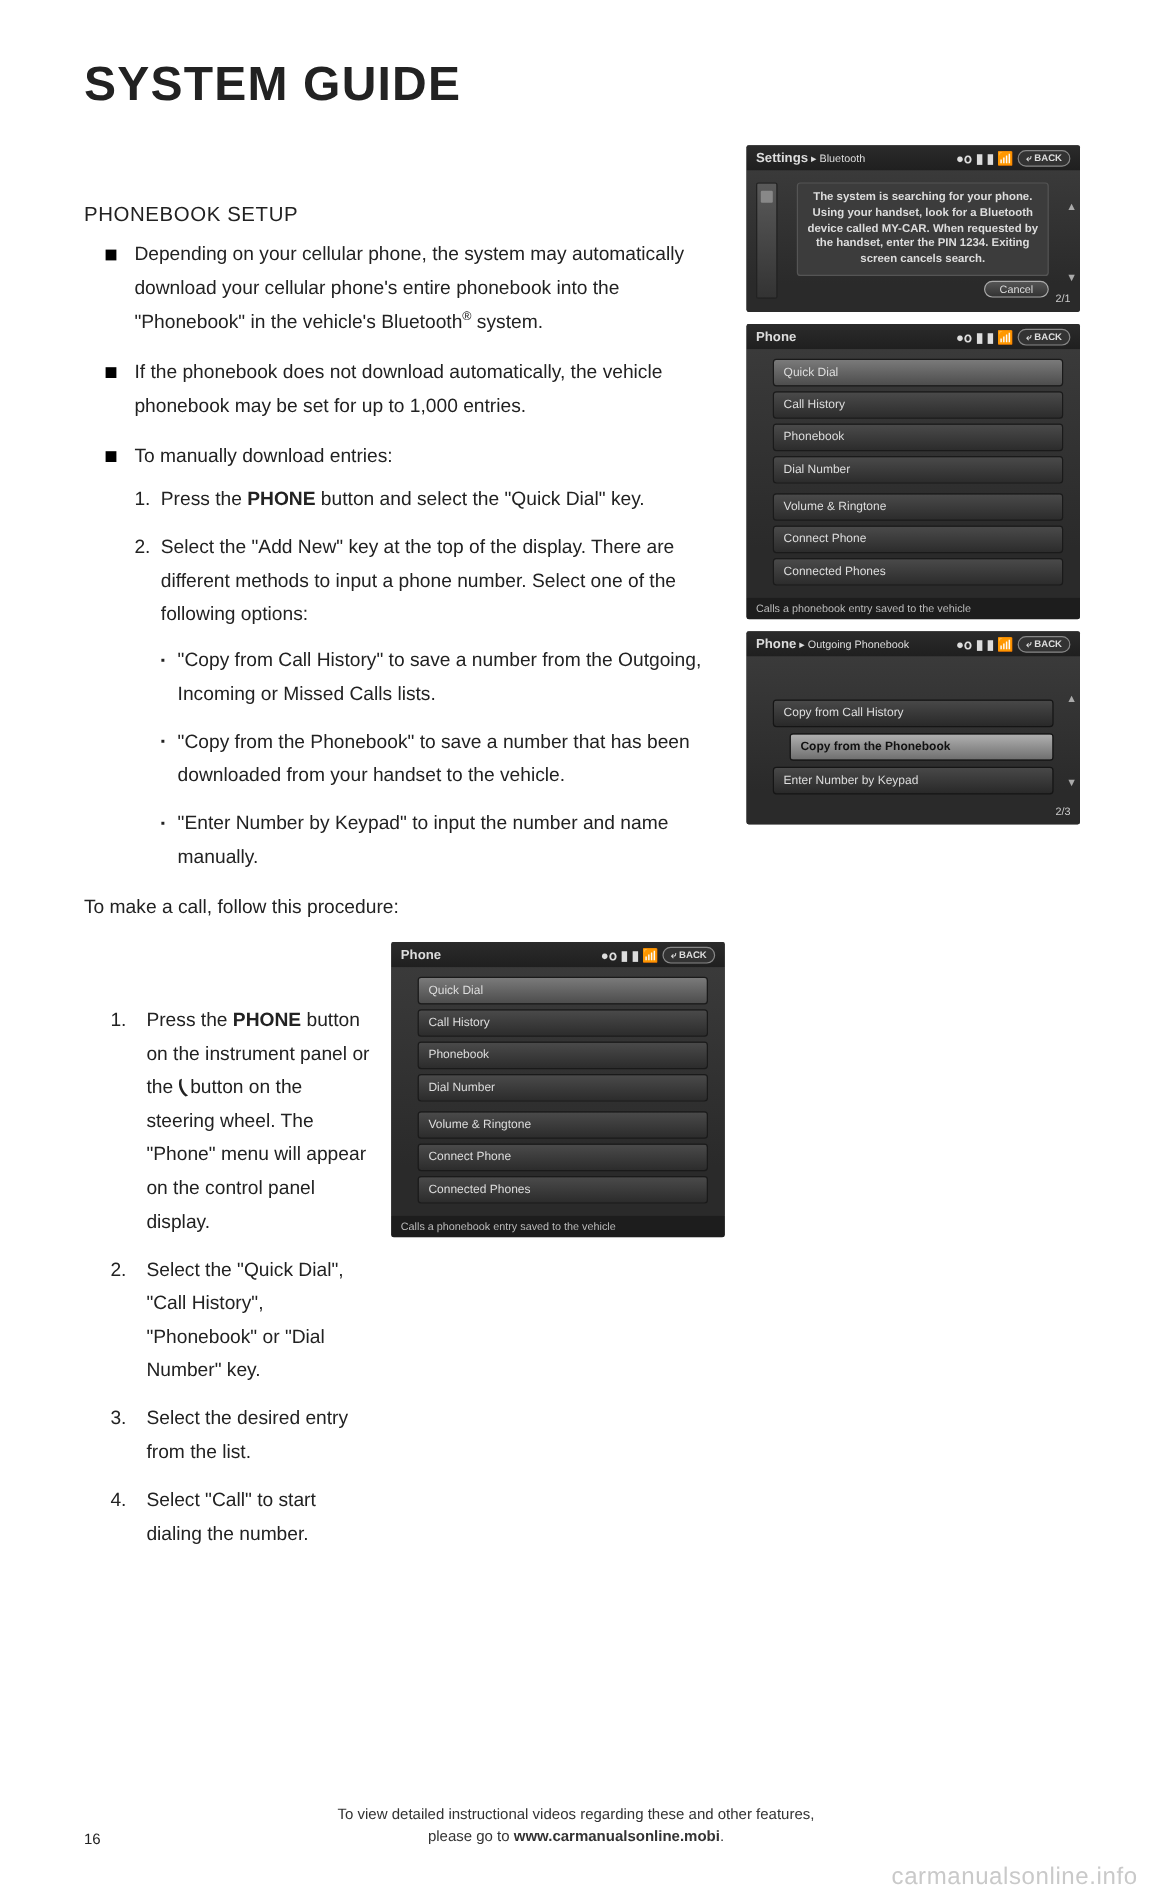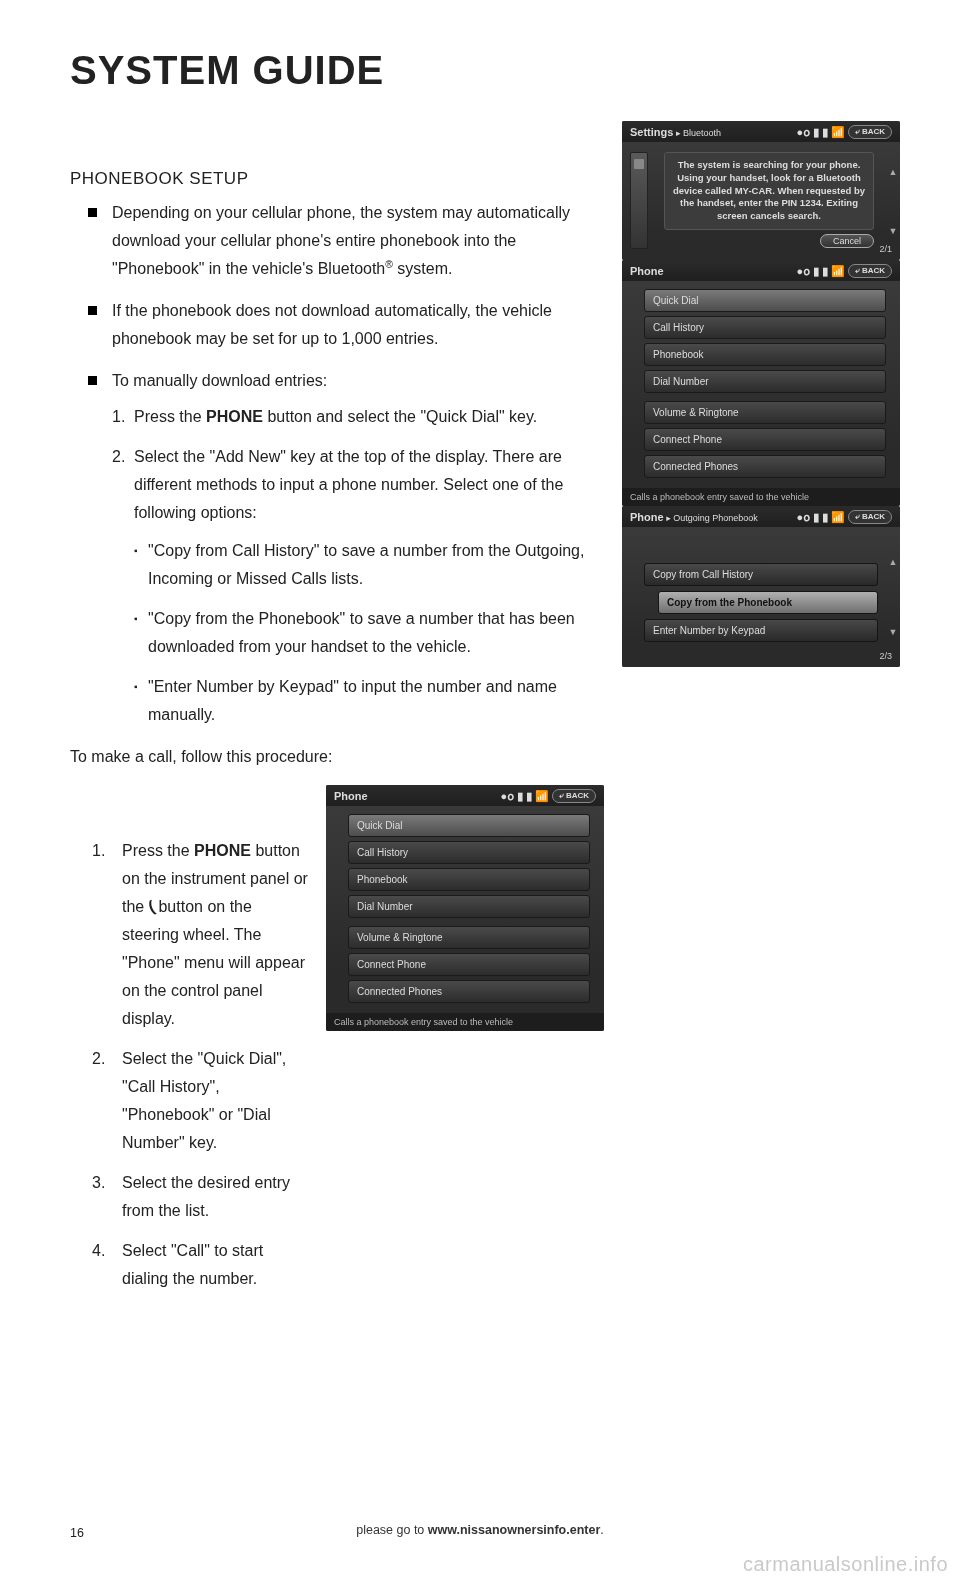--- a/index.html
+++ b/index.html
@@ -26,20 +26,21 @@
     gap: 18px;
   }
   .textcol {
     flex: 1;
     margin-top: 44px;
   }
   .imgcol {
     width: 278px;
     display: flex;
     flex-direction: column;
+    gap: 10px;
   }
   .section-head {
     font-size: 17px;
     letter-spacing: 0.5px;
     margin: 4px 0 10px 0;
   }
   .bullets { list-style: none; margin-left: 22px; }
   .bullets > li {
     position: relative;
     padding-left: 20px;
@@ -356,17 +357,18 @@
           </div>
           <div class="pagenum">2/3</div>
         </div>
       </div>
     </div>
   </div>
 </div>
 
 <div class="pgnum-left">16</div>
 <div class="footer">
+  <div>To view detailed instructional videos regarding these and other features,</div>
   <div>
-    <span>please go to </span><span class="bold">www.nissanownersinfo.enter</span><span>.</span>
+    <span>please go to </span><span class="bold">www.carmanualsonline.mobi</span><span>.</span>
   </div>
 </div>
 <div class="watermark">carmanualsonline.info</div>
 
 </body></html>

